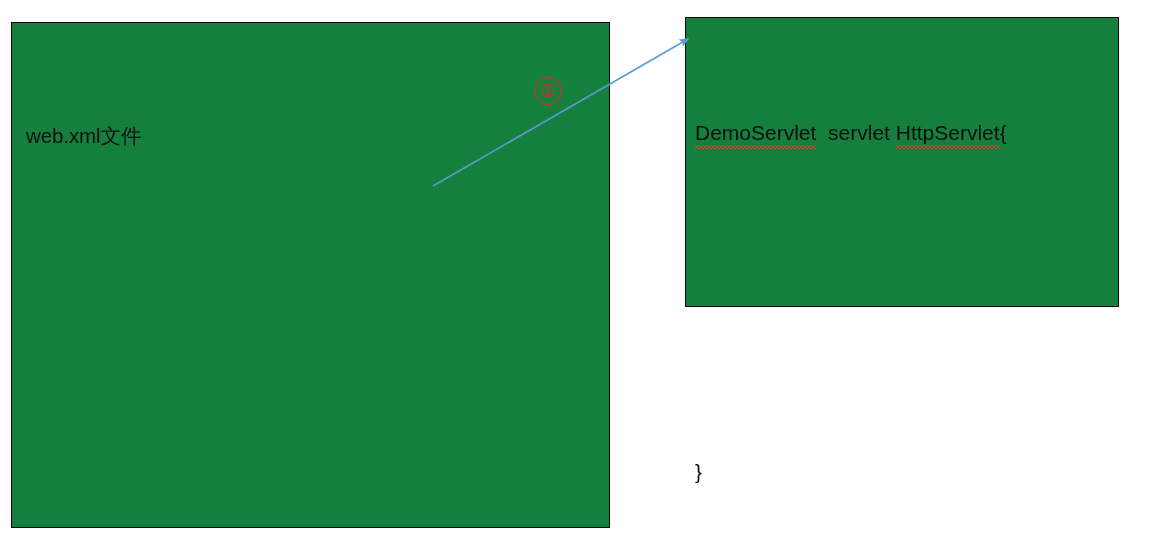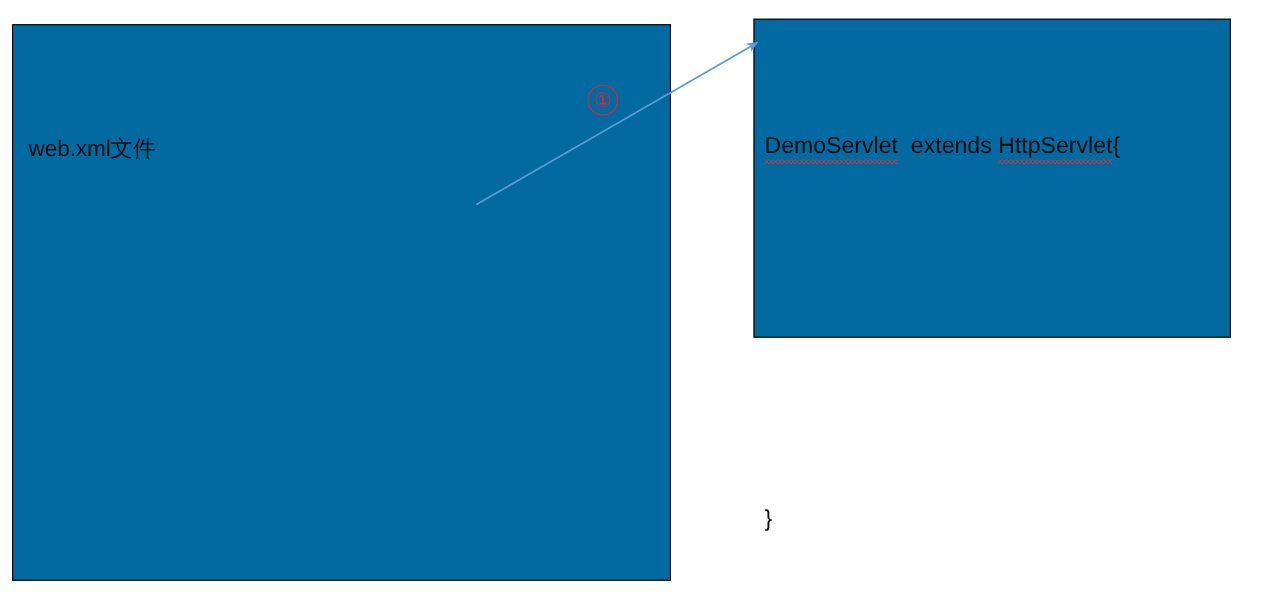--- a/index.html
+++ b/index.html
@@ -14,21 +14,21 @@
     background: #ffffff;
     overflow: hidden;
     font-family: "Liberation Sans", sans-serif;
   }
 
   
   .panel {
     position: absolute;
     box-sizing: border-box;
     border: 1.4px solid #000000;
-    background: #0369a1;
+    background: #15803d;
   }
   #panel-webxml {
     left: 11px;
     top: 22px;
     width: 599px;
     height: 506px;
   }
   #panel-java {
     left: 685px;
     top: 17px;
@@ -146,21 +146,21 @@
       
 
       
 
     </div>
   </div>
 
   <div class="panel" id="panel-java">
     <div id="java-code">
 
-      <div class="line"><span class="squiggle">DemoServlet</span><span>  extends </span><span class="squiggle">HttpServlet</span><span>{</span></div>
+      <div class="line"><span class="squiggle">DemoServlet</span><span>  servlet </span><span class="squiggle">HttpServlet</span><span>{</span></div>
 
       <div class="line blank"></div>
       <div class="line blank"></div>
 
       <div class="line">}</div>
 
     </div>
   </div>
 
   <svg id="annotation-layer" viewBox="0 0 1151 553" width="1151" height="553">

